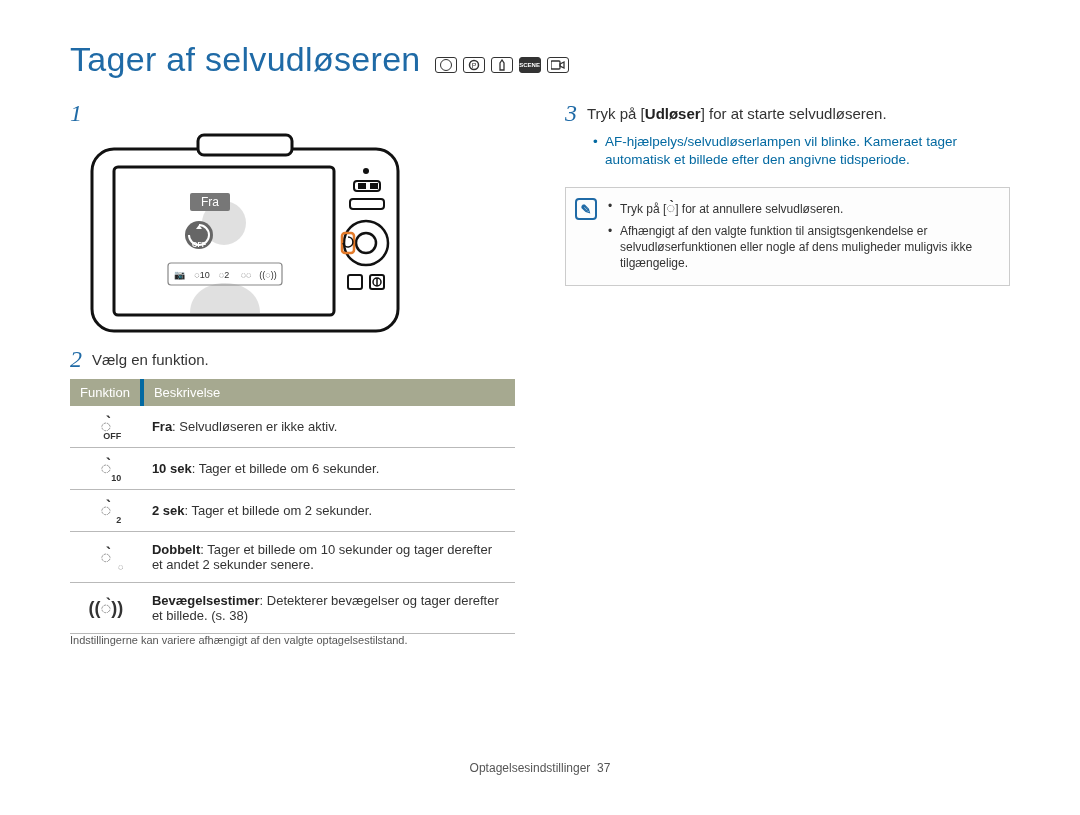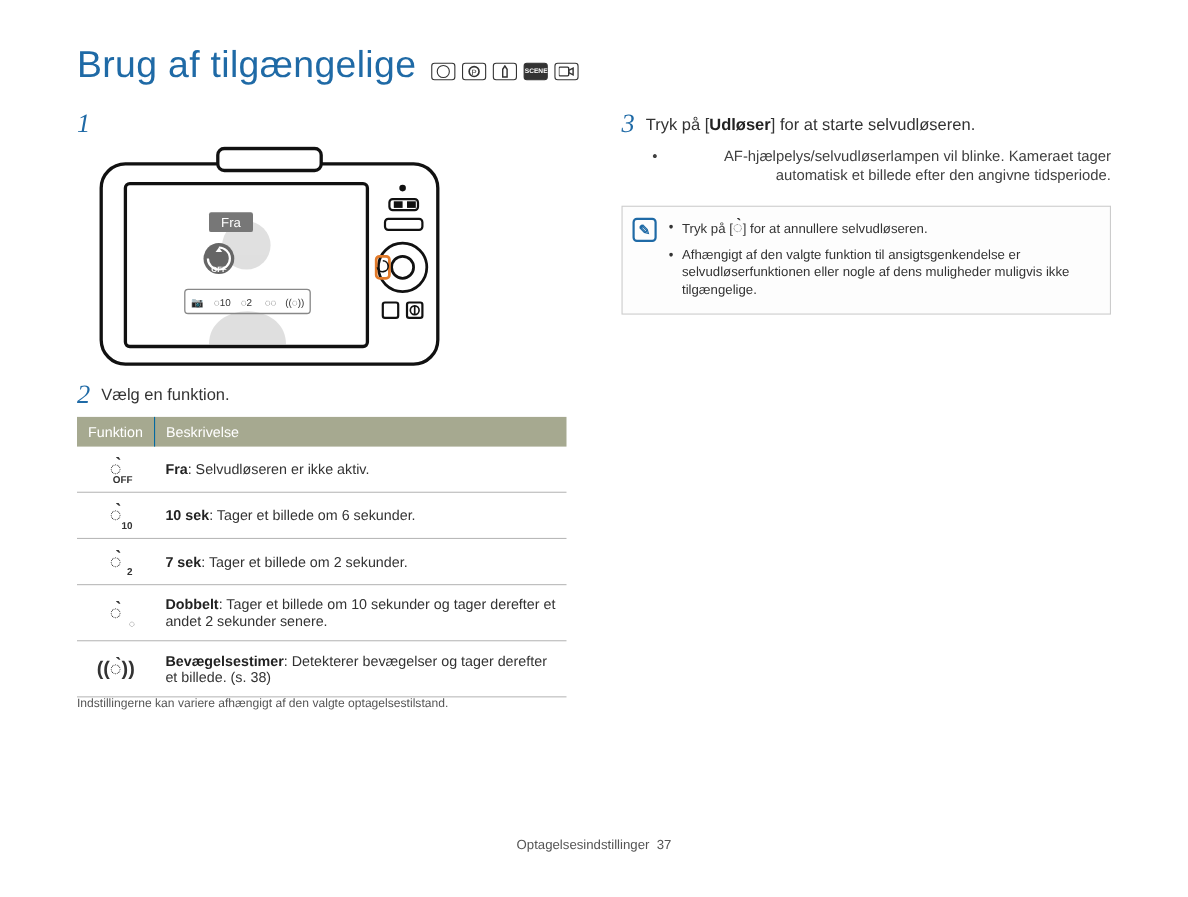--- a/index.html
+++ b/index.html
@@ -15,46 +15,46 @@
   .cols { display: flex; gap: 50px; margin-top: 22px; }
   .col { flex: 1; }
   .step { display: flex; align-items: flex-start; gap: 10px; margin-bottom: 8px; }
   .step-num { font-family: Georgia, 'Times New Roman', serif; font-style: italic; color: #1f6aa6; font-size: 24px; line-height: 1; }
   .step-text { font-size: 15px; color: #333; padding-top: 4px; }
   .timer-ico { font-size: 15px; font-weight: bold; }
   .camera { margin: 6px 0 14px 20px; }
   .camera svg { display: block; }
   table.func { border-collapse: collapse; width: 445px; margin-left: 0; }
   table.func th { background: #a6a990; color: #fff; font-weight: normal; font-size: 13px; text-align: left; padding: 6px 10px; }
-  table.func th.th1 { width: 60px; border-right: 1px solid #0369a1; }
+  table.func th.th1 { width: 60px; border-right: 4px solid #0369a1; }
   table.func td { border-bottom: 1px solid #b9b9b9; padding: 10px 10px; font-size: 13px; vertical-align: middle; color:#333;}
   table.func tr:last-child td { border-bottom: 1px solid #b9b9b9; }
   table.func td.icon-cell { text-align: center; width: 60px; }
   .timer-glyph { font-size: 18px; font-weight: bold; display:inline-block; position:relative;}
   .timer-glyph .sub { position:absolute; bottom:-4px; right:-10px; font-size:9px; font-weight:bold;}
   .footnote { font-size: 11px; color: #555; margin-top: 0; }
   .bullets { list-style: none; margin-top: 4px; }
-  .bullets li { position: relative; padding-left: 40px; font-size: 13.5px; color: #404040; line-height: 1.35; margin-bottom: 2px; text-align: right; }
+  .bullets li { position: relative; padding-left: 40px; font-size: 13.5px; color: #0369a1; line-height: 1.35; margin-bottom: 2px; }
   .bullets li::before { content: "•"; position: absolute; left: 28px; }
   .notebox { border: 1px solid #ccc; background: #fdfdfd; margin-top: 18px; display: flex; }
   .notebox .nb-icon { width: 40px; display:flex; justify-content:center; padding-top:10px;}
   .notebox .nb-icon .nb-glyph { width:22px;height:22px;border:2px solid #1f6aa6;border-radius:4px;display:flex;align-items:center;justify-content:center;color:#1f6aa6;font-size:13px;font-weight:bold;}
   .notebox ul { list-style: none; padding: 10px 14px 10px 0; flex:1;}
   .notebox ul li { position: relative; padding-left: 14px; font-size: 12px; color: #333; line-height: 1.35; margin-bottom: 4px; }
   .notebox ul li::before { content: "•"; position: absolute; left: 2px; }
   .page-footer { position: absolute; bottom: 40px; left: 0; right: 0; text-align: center; font-size: 12px; color: #555; }
   b { font-weight: bold; color: #222; }
 </style>
 </head>
 <body>
 
 <div class="page">
 
   <div class="title-row">
-    <div class="title">Brug af tilgængelige</div>
+    <div class="title">Tager af selvudløseren</div>
     <div class="title-icons">
       <span class="mode-icon cam"></span>
       <span class="mode-icon">
           <svg width="12" height="12">
             <circle cx="6" cy="6" r="4.5" fill="none" stroke="#333" stroke-width="1.5"></circle>
             <text x="6" y="9" font-size="7" text-anchor="middle" fill="#333">P</text>
           </svg>
         </span>
       <span class="mode-icon">
           <svg width="12" height="12">
@@ -146,21 +146,21 @@
           <tr>
             <td class="icon-cell"><span class="timer-glyph">◌̀<span class="sub">OFF</span></span></td>
             <td><b>Fra</b><span>: Selvudløseren er ikke aktiv.</span></td>
           </tr>
           <tr>
             <td class="icon-cell"><span class="timer-glyph">◌̀<span class="sub">10</span></span></td>
             <td><b>10 sek</b><span>: Tager et billede om 6 sekunder.</span></td>
           </tr>
           <tr>
             <td class="icon-cell"><span class="timer-glyph">◌̀<span class="sub">2</span></span></td>
-            <td><b>7 sek</b><span>: Tager et billede om 2 sekunder.</span></td>
+            <td><b>2 sek</b><span>: Tager et billede om 2 sekunder.</span></td>
           </tr>
           <tr>
             <td class="icon-cell"><span class="timer-glyph">◌̀<span class="sub" style="right:-12px;">◌</span></span></td>
             <td><b>Dobbelt</b><span>: Tager et billede om 10 sekunder og tager derefter et andet 2 sekunder senere.</span></td>
           </tr>
           <tr>
             <td class="icon-cell"><span class="timer-glyph">((◌̀))</span></td>
             <td><b>Bevægelsestimer</b><span>: Detekterer bevægelser og tager derefter et billede. (s. 38)</span></td>
           </tr>
         </tbody>

